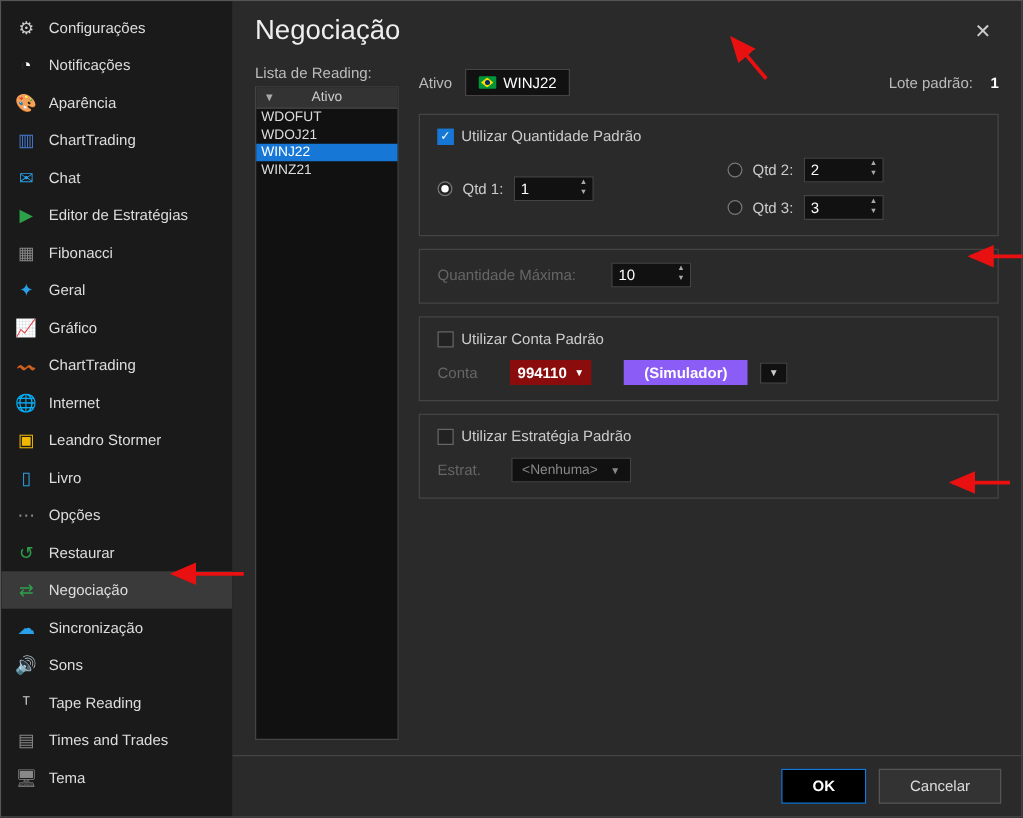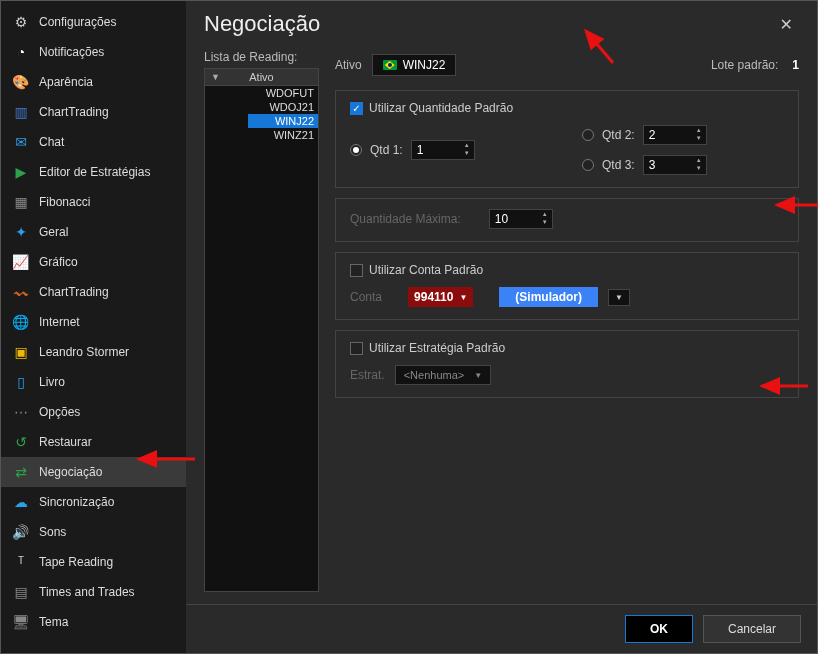--- a/index.html
+++ b/index.html
@@ -22,21 +22,21 @@
 .tab.active { color: #2c8ce0; border-bottom: 2px solid #2c8ce0; margin-bottom: -1px; }
 
 .content { flex: 1; display: flex; gap: 16px; padding: 12px 18px; overflow: hidden; }
 
 
 .asset-panel { width: 115px; display: flex; flex-direction: column; }
 .asset-label { margin-bottom: 4px; color: #bbb; font-size: 12px; }
 .asset-list { flex: 1; background: #111; border: 1px solid #444; }
 .asset-header { background: #333; text-align: center; padding: 2px 4px; border-bottom: 1px solid #444; display: flex; align-items: center; justify-content: center; position: relative; font-size: 11px; }
 .asset-header .arrow { position: absolute; left: 6px; font-size: 9px; color: #aaa; }
-.asset-row { text-align: right; padding: 1px 4px; font-size: 11px; color: #ddd; cursor: pointer; margin-left: 43px; }
+.asset-row { text-align: left; padding: 1px 4px; font-size: 11px; color: #ddd; cursor: pointer; }
 .asset-row.selected { background: #1777d6; color: #fff; }
 
 
 .form { flex: 1; display: flex; flex-direction: column; gap: 10px; font-size: 12px; }
 .row-top { display: flex; align-items: center; gap: 10px; padding: 4px 0; }
 .label { color: #bbb; }
 .asset-chip { display: inline-flex; align-items: center; gap: 6px; background: #111; padding: 3px 10px; border: 1px solid #444; color: #fff; }
 .flag { width: 14px; height: 10px; background: linear-gradient(#009639, #009639); position: relative; display: inline-block; border-radius: 1px; }
 .flag::after { content: ""; position: absolute; left: 2px; top: 1px; width: 10px; height: 8px; background: #fedd00; clip-path: polygon(50% 0, 100% 50%, 50% 100%, 0 50%); }
 .flag::before { content: ""; position: absolute; left: 5px; top: 3px; width: 4px; height: 4px; border-radius: 50%; background: #002776; z-index: 1; }
@@ -53,24 +53,24 @@
 .spin input { width: 48px; background: transparent; border: none; color: #fff; padding: 2px 5px; font-size: 12px; outline: none; }
 .spin .arrows { display: flex; flex-direction: column; width: 14px; }
 .spin .arrows span { font-size: 6px; text-align: center; color: #aaa; line-height: 8px; cursor: pointer; }
 
 .subrow { display: flex; align-items: center; gap: 28px; color: #777; }
 .disabled-text { color: #666; }
 
 .account-row { display: flex; align-items: center; gap: 10px; }
 .combo-red { display: inline-flex; align-items: center; background: #8b0c0c; color: #fff; padding: 3px 6px; font-weight: 600; font-size: 12px; margin-left: 16px; }
 .combo-red .caret { margin-left: 6px; font-size: 8px; }
-.combo-red.sim { background: #3b82f6; padding: 3px 16px; }
+.combo-red.sim { background: #8b5cf6; padding: 3px 16px; }
 .combo-dark { display: inline-flex; align-items: center; background: #111; border: 1px solid #444; padding: 3px 6px; font-size: 8px; color: #ccc; }
 
-.strat-row { display: flex; align-items: center; gap: 10px; color: #777; }
+.strat-row { display: flex; align-items: center; gap: 24px; color: #777; }
 .combo-estrat { display: inline-flex; align-items: center; background: #111; border: 1px solid #444; padding: 3px 8px; font-size: 11px; color: #888; gap: 10px; }
 
 
 .footer { display: flex; justify-content: flex-end; gap: 10px; padding: 10px 16px; border-top: 1px solid #444; }
 .btn { padding: 6px 24px; font-size: 12px; border: 1px solid #555; background: #333; color: #ddd; cursor: pointer; }
 .btn.primary { background: #000000; border-color: #1777d6; color: #fff; font-weight: 600; }
 
 
 .ann-arrow { position: absolute; pointer-events: none; z-index: 100; }
 </style>

